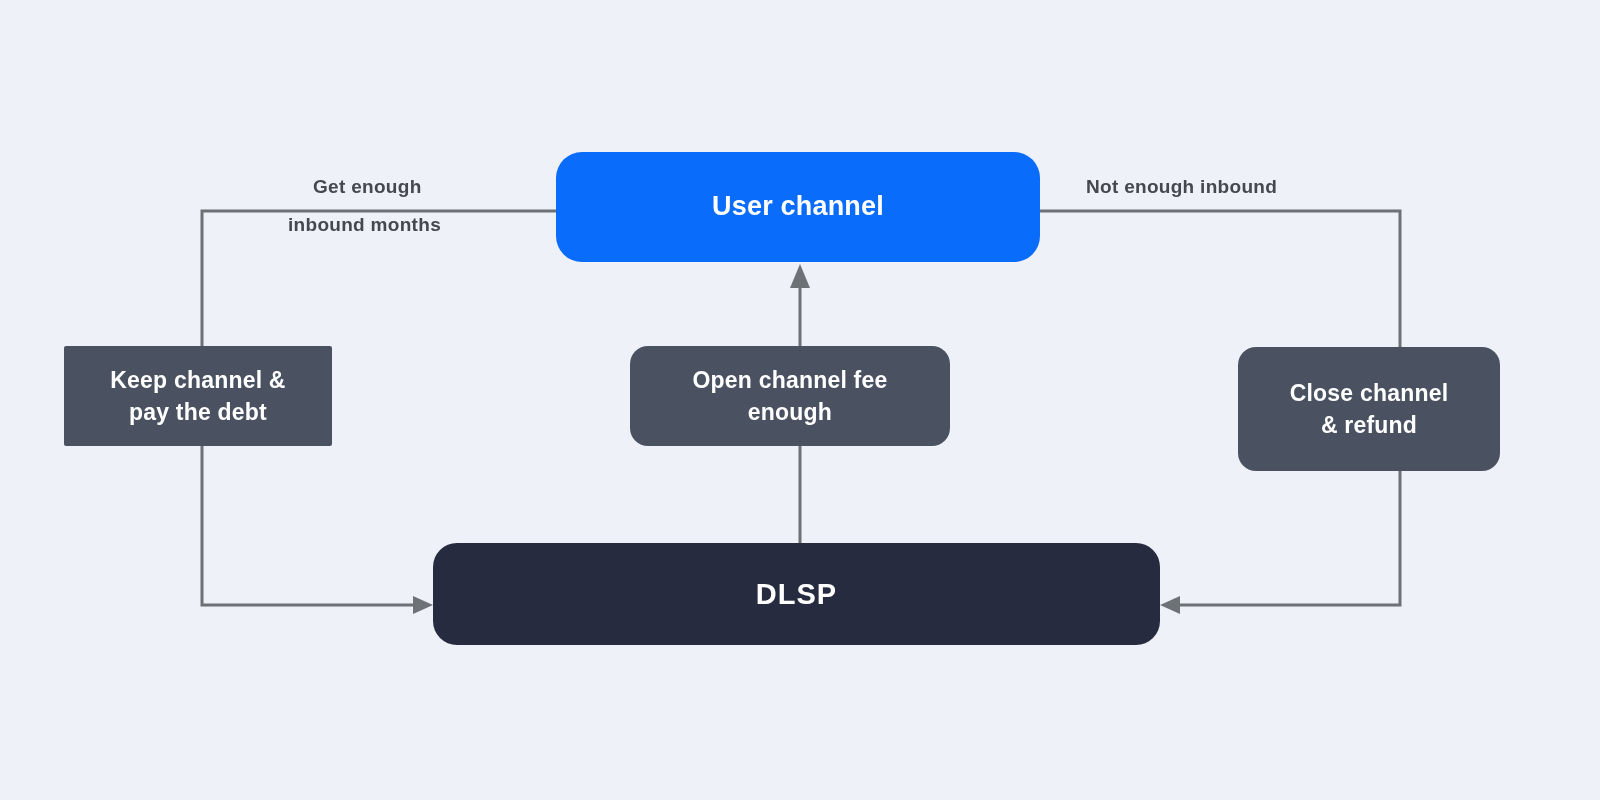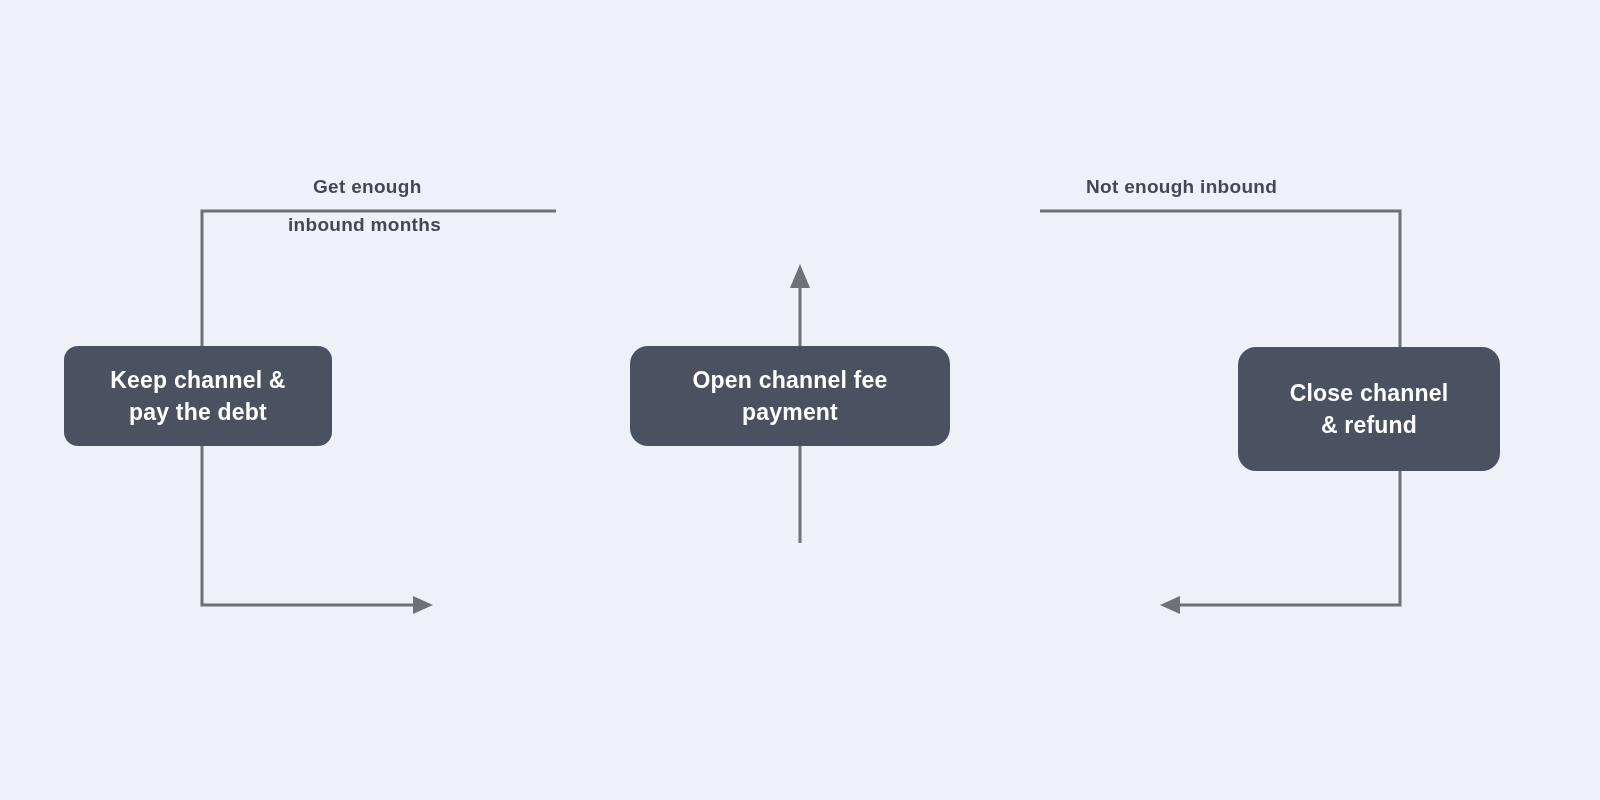--- a/index.html
+++ b/index.html
@@ -40,21 +40,21 @@
   #node-user-channel {
     left: 556px; top: 152px;
     width: 484px; height: 110px;
     border-radius: 26px;
     font-size: 27px;
     font-weight: 700;
   }
   #node-keep-channel {
     left: 64px; top: 346px;
     width: 268px; height: 100px;
-    border-radius: 14px;
+    border-radius: 2px;
     font-size: 23px;
     font-weight: 700;
   }
   #node-open-channel {
     left: 630px; top: 346px;
     width: 320px; height: 100px;
     border-radius: 18px;
     font-size: 23px;
     font-weight: 700;
   }
@@ -101,28 +101,30 @@
     <path class="connector-path" d="M 556 211 H 202 V 605 H 415" style="stroke: rgb(109, 114, 119);"></path>
     <polygon points="413,596 433,605 413,614" style="fill: rgb(109, 114, 119);"></polygon>
 
     <path class="connector-path" d="M 1040 211 H 1400 V 605 H 1178" style="stroke: rgb(109, 114, 119);"></path>
     <polygon points="1180,596 1160,605 1180,614" style="fill: rgb(109, 114, 119);"></polygon>
 
     <path class="connector-path" d="M 800 543 V 286" style="stroke: rgb(109, 114, 119);"></path>
     <polygon points="790,288 800,264 810,288" style="fill: rgb(109, 114, 119);"></polygon>
   </svg>
 
+  <div class="node" id="node-user-channel" style="background-color: rgb(10, 108, 251);">User channel</div>
 
   <div class="node" id="node-keep-channel" style="background-color: rgb(74, 81, 97);">Keep channel &amp;
 pay the debt</div>
 
   <div class="node" id="node-open-channel" style="background-color: rgb(74, 81, 97);">Open channel fee
-payment</div>
+enough</div>
 
   <div class="node" id="node-close-channel" style="background-color: rgb(74, 81, 97);">Close channel
 &amp; refund</div>
 
+  <div class="node" id="node-dlsp" style="background-color: rgb(38, 43, 64);">DLSP</div>
 
   <div class="edge-label" id="label-left-1">Get enough</div>
   <div class="edge-label" id="label-left-2">inbound months</div>
   <div class="edge-label" id="label-right-1">Not enough inbound</div>
 
 </div>
 
 </body></html>

